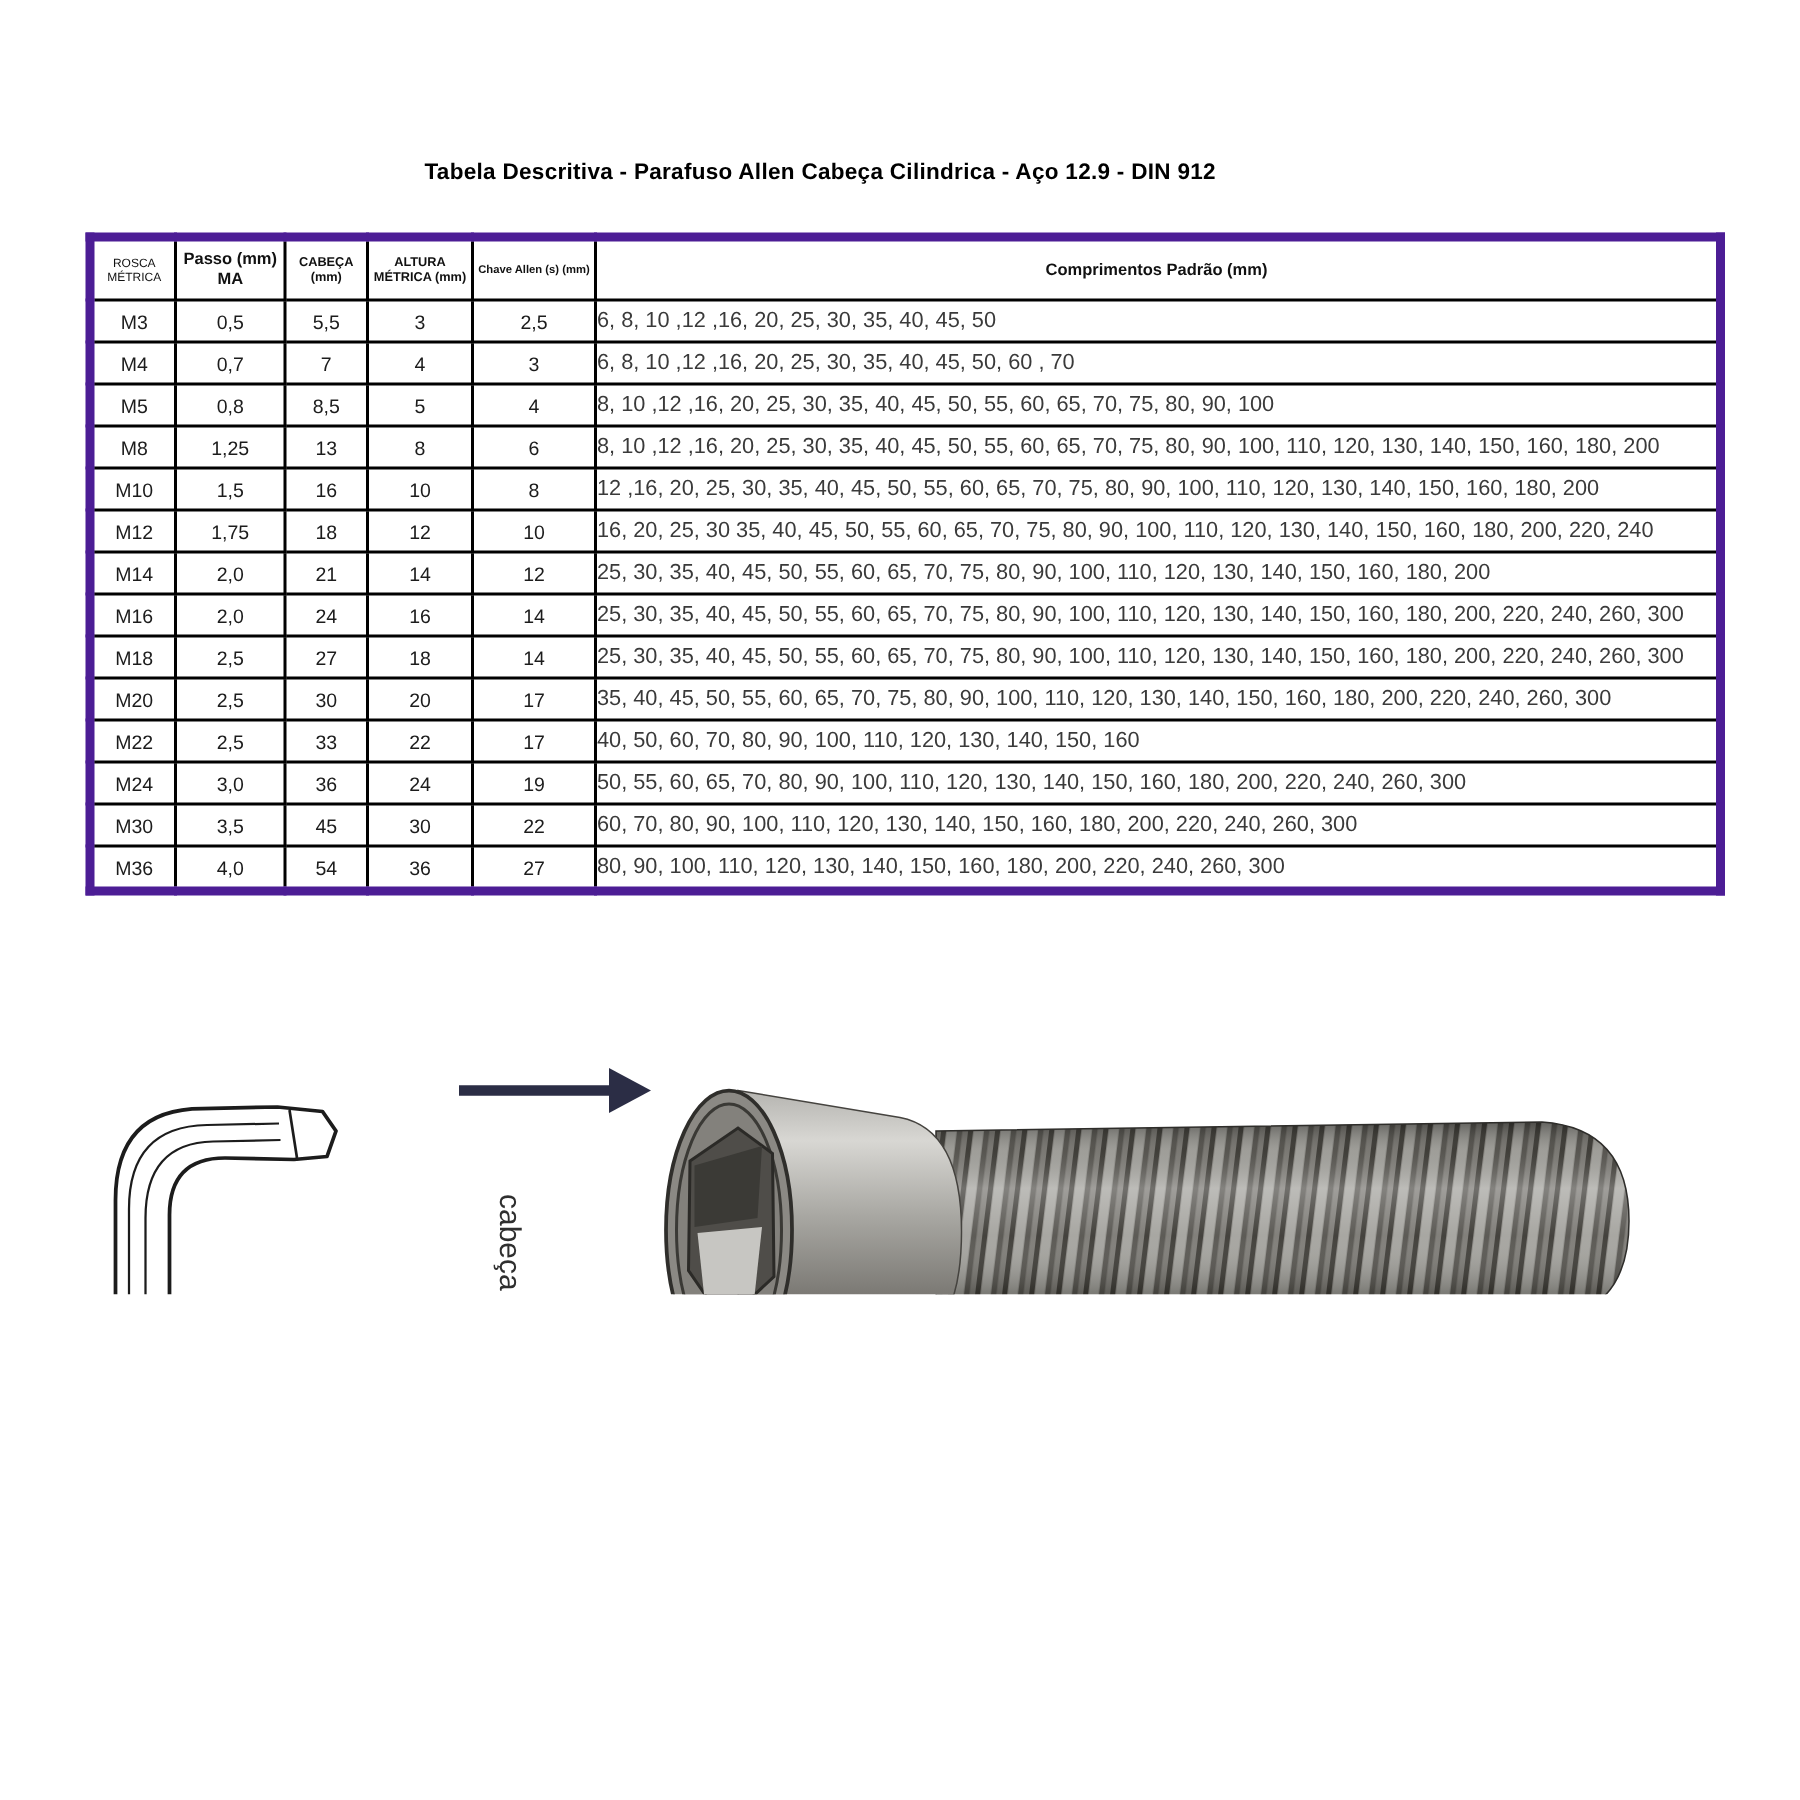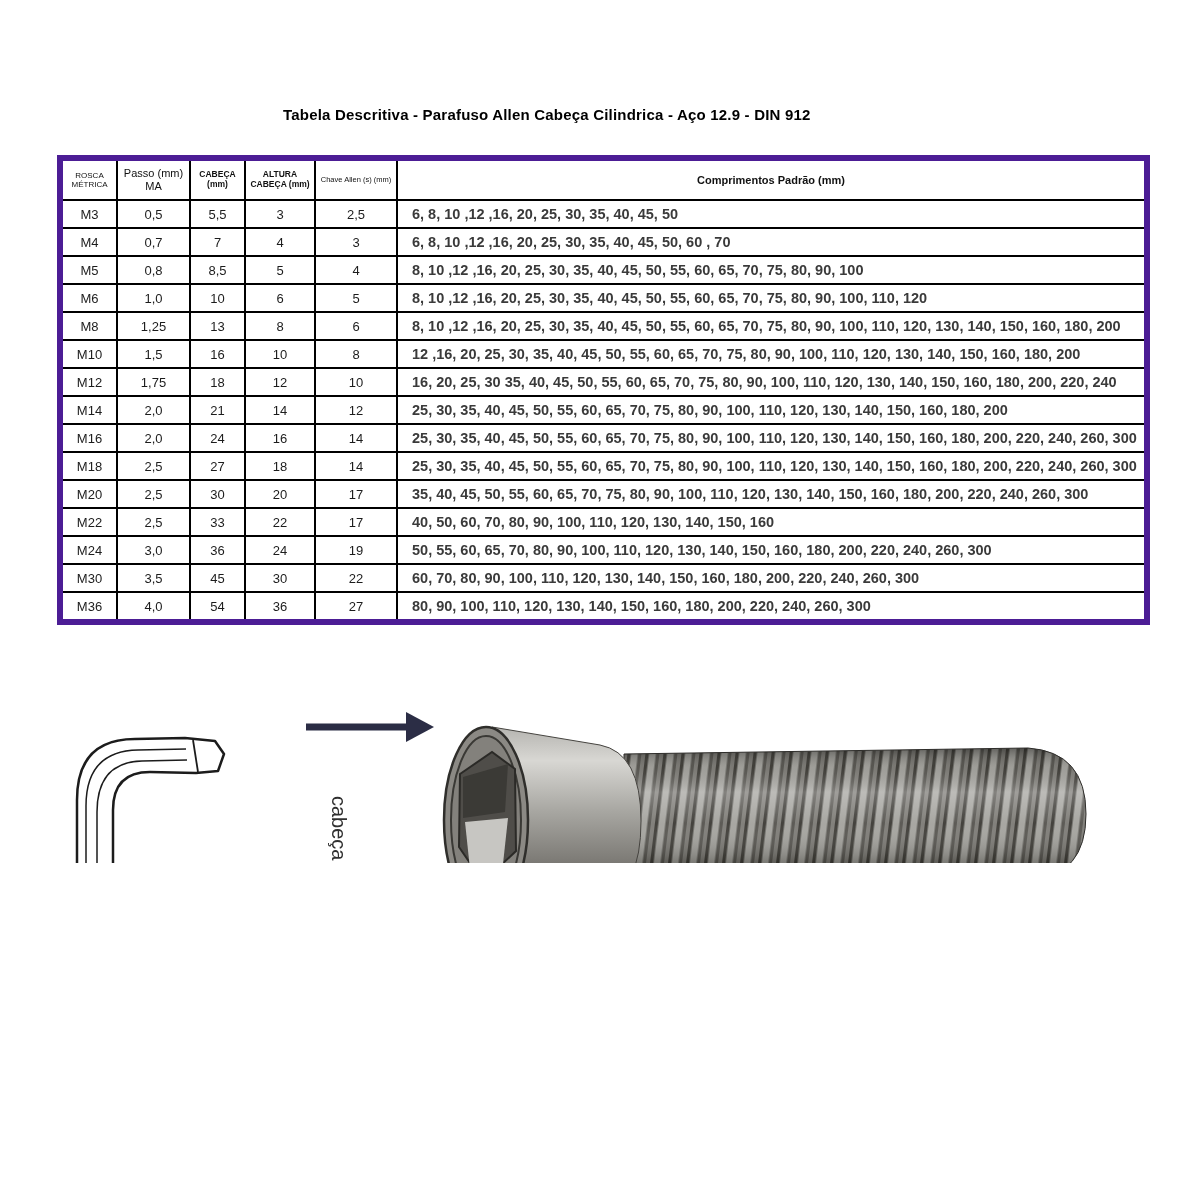--- a/index.html
+++ b/index.html
@@ -7,25 +7,25 @@
         font-family:"Liberation Sans",sans-serif;color:#111;}
   #title{position:absolute;left:283px;top:106px;font-size:15px;font-weight:bold;
          white-space:nowrap;letter-spacing:0.2px;color:#000;}
   
   #spec-table{position:absolute;left:57px;top:155px;width:1093px;
               border-collapse:collapse;border:6px solid #4c1d95;table-layout:fixed;}
   #spec-table th,#spec-table td{border:2px solid #000;padding:0;overflow:hidden;}
   #spec-table thead th{height:38px;text-align:center;vertical-align:middle;line-height:1.15;}
   #spec-table tbody td{height:26px;text-align:center;vertical-align:middle;
                        font-size:13px;color:#1c1c1c;}
-  #spec-table tbody td.len{text-align:left;padding-left:14px;font-size:14.5px;color:#3a3a3a;font-weight:bold;}
+  #spec-table tbody td.len{text-align:left;font-size:14.5px;color:#3a3a3a;}
   th.h-rosca{font-size:8px;font-weight:normal;}
-  th.h-passo{font-size:11px;font-weight:normal;}
+  th.h-passo{font-size:11px;font-weight:bold;}
   th.h-cab, th.h-alt{font-size:8.5px;font-weight:bold;}
-  th.h-chave{font-size:7.5px;font-weight:normal;}
+  th.h-chave{font-size:7.5px;font-weight:bold;}
   th.h-comp{font-size:11px;font-weight:bold;}
   
   .dlabel{position:absolute;color:#2f2f2f;font-size:21px;white-space:nowrap;}
   #lbl-cabeca{left:327px;top:796px;writing-mode:vertical-rl;font-size:20px;height:80px;}
   #lbl-chave{left:125px;top:969px;}
   #lbl-altura{left:480px;top:974px;}
   #lbl-passo{left:780px;top:1027px;}
   #diagram-svg{position:absolute;left:0;top:0;width:1200px;height:1200px;}
 </style>
 </head>
@@ -42,21 +42,21 @@
         <col style="width:55px">
       <col style="width:70px">
         <col style="width:82px">
         <col>
     </colgroup>
     <thead>
       <tr>
         <th class="h-rosca">ROSCA MÉTRICA</th>
         <th class="h-passo">Passo (mm) MA</th>
         <th class="h-cab">CABEÇA (mm)</th>
-        <th class="h-alt">ALTURA CABEÇA (mm)</th>
+        <th class="h-alt">ALTURA MÉTRICA (mm)</th>
         <th class="h-chave">Chave Allen (s) (mm)</th>
         <th class="h-comp">Comprimentos Padrão (mm)</th>
       </tr>
     </thead>
     <tbody>
       <tr>
           <td>M3</td>
           <td>0,5</td>
           <td>5,5</td>
           <td>3</td>
@@ -71,28 +71,20 @@
           <td>3</td>
           <td class="len">6, 8, 10 ,12 ,16, 20, 25, 30, 35, 40, 45, 50, 60 , 70</td>
         </tr>
       <tr>
           <td>M5</td>
           <td>0,8</td>
           <td>8,5</td>
           <td>5</td>
           <td>4</td>
           <td class="len">8, 10 ,12 ,16, 20, 25, 30, 35, 40, 45, 50, 55, 60, 65, 70, 75, 80, 90, 100</td>
-        </tr>
-      <tr>
-          <td>M6</td>
-          <td>1,0</td>
-          <td>10</td>
-          <td>6</td>
-          <td>5</td>
-          <td class="len">8, 10 ,12 ,16, 20, 25, 30, 35, 40, 45, 50, 55, 60, 65, 70, 75, 80, 90, 100, 110, 120</td>
         </tr>
       <tr>
           <td>M8</td>
           <td>1,25</td>
           <td>13</td>
           <td>8</td>
           <td>6</td>
           <td class="len">8, 10 ,12 ,16, 20, 25, 30, 35, 40, 45, 50, 55, 60, 65, 70, 75, 80, 90, 100, 110, 120, 130, 140, 150, 160, 180, 200</td>
         </tr>
       <tr>

